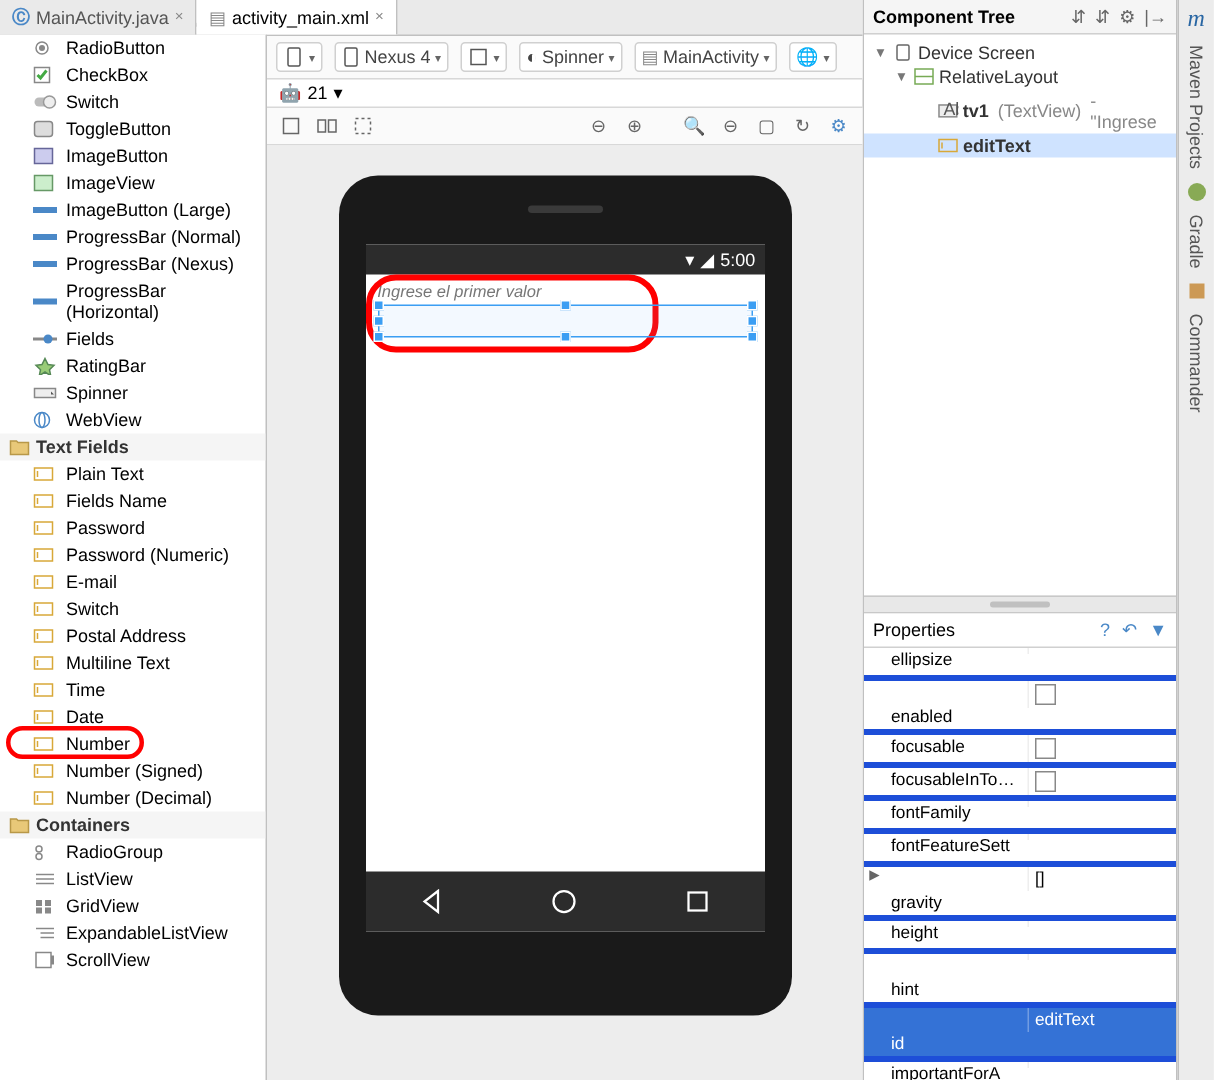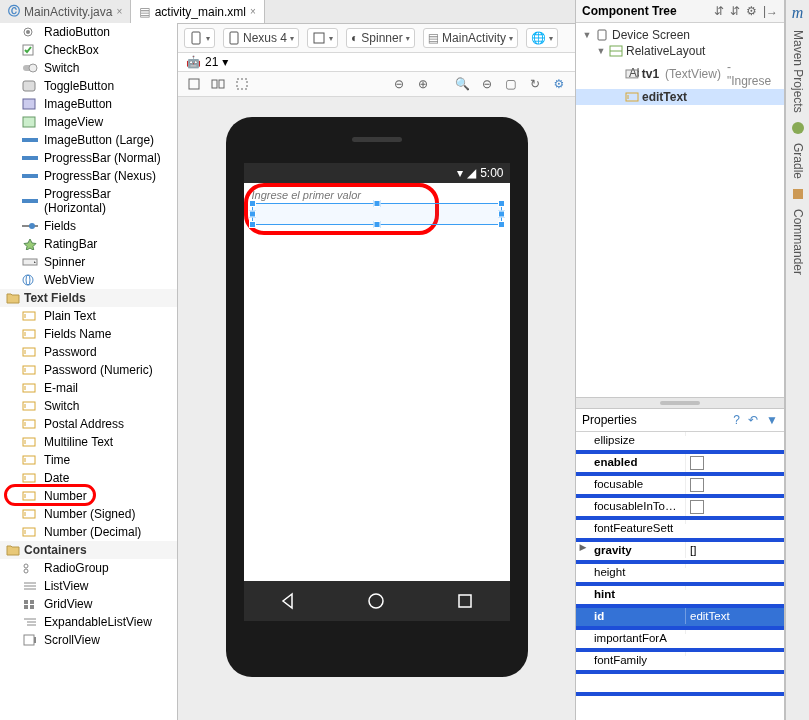--- a/index.html
+++ b/index.html
@@ -71,21 +71,21 @@
     .prop-tools { display: flex; gap: 8px; }
     .prop-tool { color: #4a88c7; cursor: pointer; }
     .prop-table { flex: 1; overflow-y: auto; }
     .prop-row { display: flex; border-bottom: 4px solid #1d4ed8; min-height: 22px; align-items: flex-start; }
     .prop-row.selected { background: #3472d6; color: #fff; }
     .prop-exp { width: 14px; text-align: center; color: #666; font-size: 9px; }
     .prop-row.selected .prop-exp { color: #fff; }
     .prop-key { width: 95px; padding: 2px 4px; font-size: 11.5px; overflow: hidden; text-overflow: ellipsis; white-space: nowrap; }
     .prop-val { flex: 1; padding: 2px 4px; font-size: 11.5px; border-left: 1px solid #eee; }
     .prop-row.selected .prop-val { border-left-color: rgba(255,255,255,0.3); }
-    .prop-key.bold { font-weight: 700; }
+    .prop-key.bold { font-weight: 400; margin-top: 16px; }
     .prop-key.italic { font-style: italic; color: #3a6db5; }
     .checkbox-cell { width: 14px; height: 14px; border: 1px solid #888; background: #fff; }
     
     
     .side-strip { width: 24px; background: #ececec; border-left: 1px solid #c0c0c0; display: flex; flex-direction: column; align-items: center; padding-top: 4px; gap: 2px; }
     .side-m { font-style: italic; font-family: serif; color: #2966a3; font-size: 16px; }
     .side-tab { writing-mode: vertical-rl; padding: 6px 2px; font-size: 11px; color: #555; cursor: pointer; display:flex; align-items:center; gap:4px; }
     .side-icon { width: 14px; height: 14px; display: inline-block; }
     
     svg { display: block; }
@@ -622,20 +622,25 @@
       </div>
       <div class="prop-row">
         <span class="prop-exp"></span>
         <div class="prop-key">focusableInTouchMode</div>
         <div class="prop-val">
           <div class="checkbox-cell"></div>
         </div>
       </div>
       <div class="prop-row">
         <span class="prop-exp"></span>
+        <div class="prop-key">fontFamily</div>
+        <div class="prop-val"></div>
+      </div>
+      <div class="prop-row">
+        <span class="prop-exp"></span>
         <div class="prop-key">fontFeatureSett</div>
         <div class="prop-val"></div>
       </div>
       <div class="prop-row">
         <span class="prop-exp">▶</span>
         <div class="prop-key bold">gravity</div>
         <div class="prop-val">[]</div>
       </div>
       <div class="prop-row">
         <span class="prop-exp"></span>

